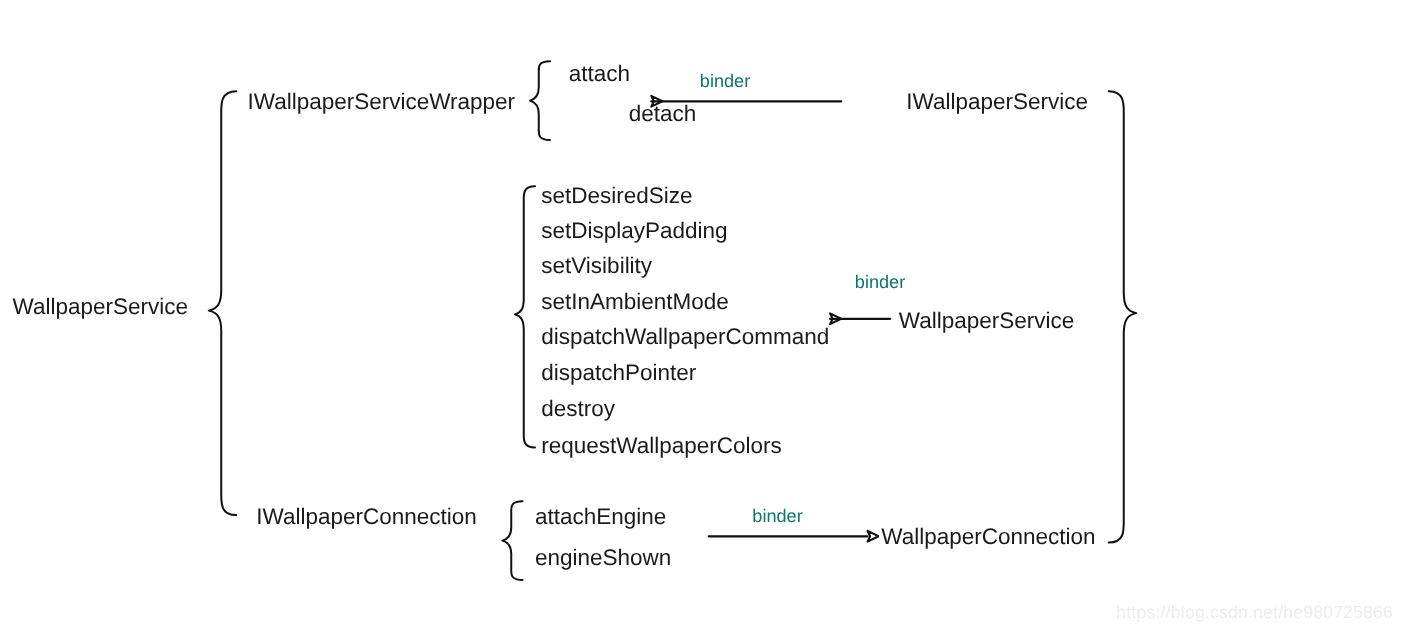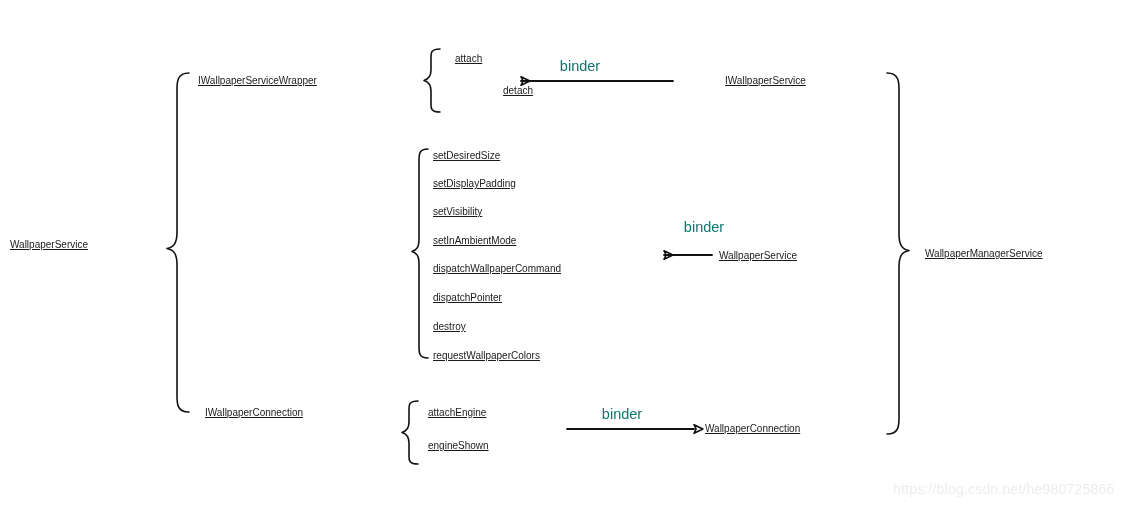--- a/index.html
+++ b/index.html
@@ -14,26 +14,25 @@
   }
   #canvas {
     position: relative;
     width: 1140px;
     height: 507px;
     background: #ffffff;
     overflow: hidden;
   }
   .lbl {
     position: absolute;
-    font-size: 10px;
+    font-size: 18px;
     line-height: 1;
     color: #1a1a1a;
     white-space: nowrap;
     transform: translateY(-50%);
-    text-decoration: underline;
   }
   .arrow-lbl {
     position: absolute;
     font-size: 14.5px;
     line-height: 1;
     color: #0f766e;
     white-space: nowrap;
     transform: translate(-50%, -50%);
   }
   svg.overlay {
@@ -96,21 +95,20 @@
 
   <div class="lbl" style="left:205px; top:413px;">IWallpaperConnection</div>
 
   <div class="lbl" style="left:428px; top:413px;">attachEngine</div>
   <div class="lbl" style="left:428px; top:446px;">engineShown</div>
 
   <div class="arrow-lbl" style="left:622px; top:414px;">binder</div>
 
   <div class="lbl" style="left:705px; top:429px;">WallpaperConnection</div>
 
-  <div class="lbl" style="left:925px; top:254px;">WallpaperManagerService</div>
 
   <div class="watermark" style="left:893px; top:489px;">https://blog.csdn.net/he980725866</div>
 
   <svg class="overlay" viewBox="0 0 1140 507">
     <defs>
       <marker id="arrowL" markerWidth="11" markerHeight="11" refX="9.5" refY="5.5" orient="auto" markerUnits="userSpaceOnUse">
         <path d="M 9.5,1.2 L 0.6,5.5 L 9.5,9.8 L 7.4,5.5 Z" fill="#111111" stroke="#111111" stroke-width="0.6"></path>
       </marker>
       <marker id="arrowR" markerWidth="11" markerHeight="11" refX="1.5" refY="5.5" orient="auto" markerUnits="userSpaceOnUse">
         <path d="M 1.5,1.2 L 10.4,5.5 L 1.5,9.8 L 3.6,5.5 Z" fill="#111111" stroke="#111111" stroke-width="0.6"></path>

